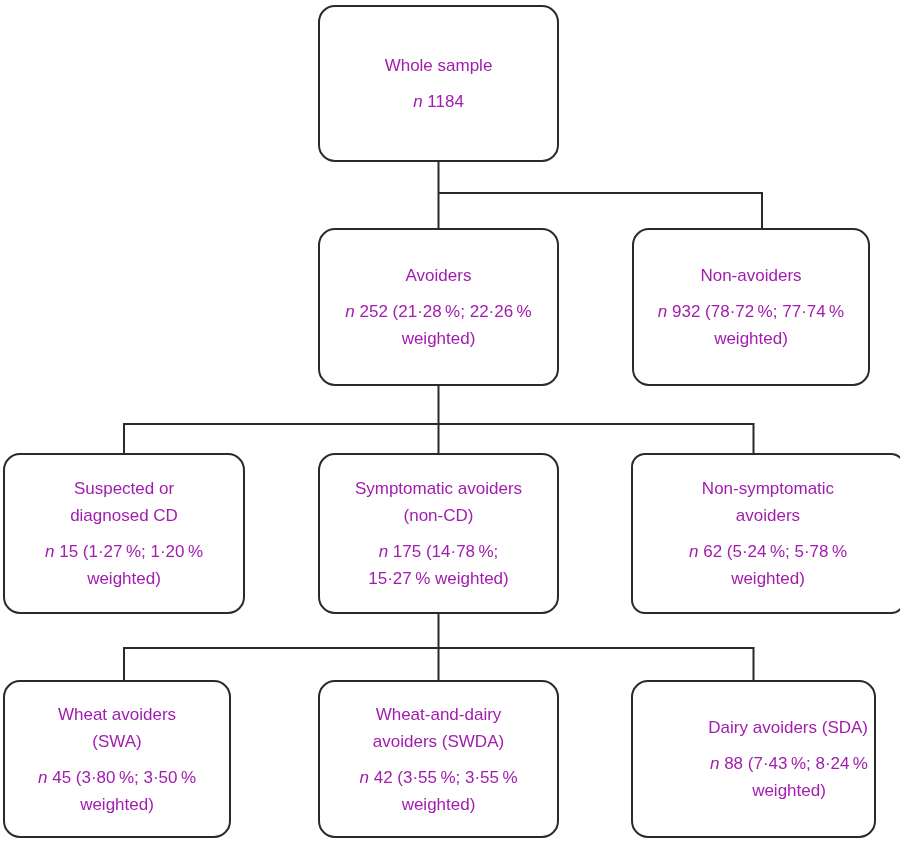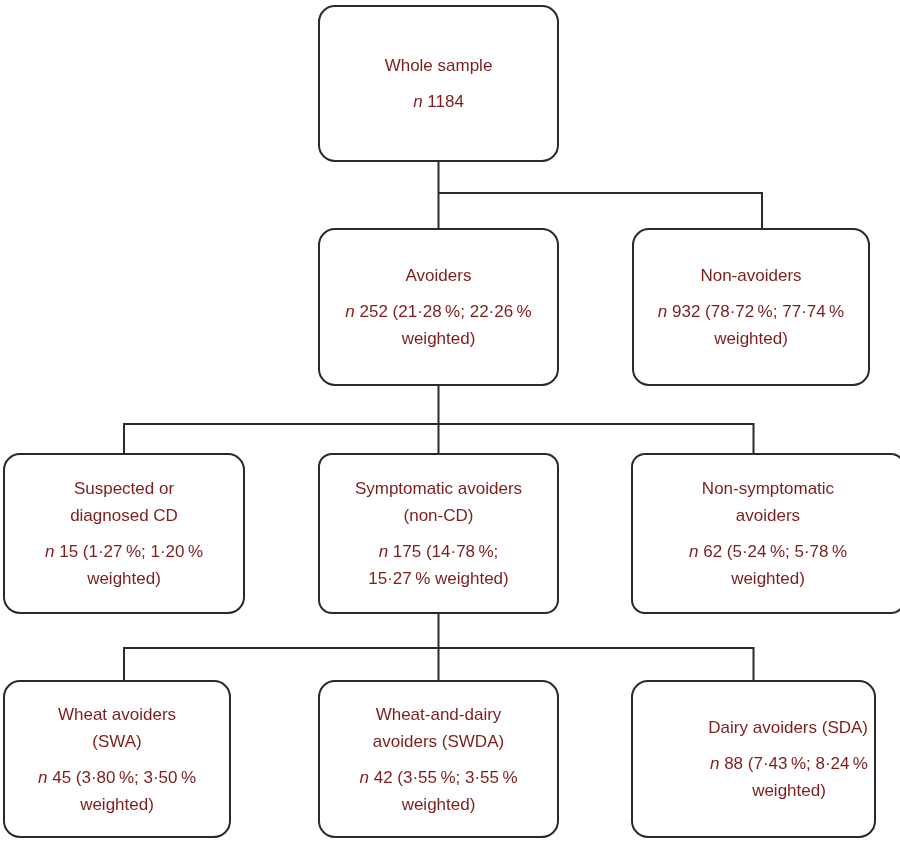--- a/index.html
+++ b/index.html
@@ -6,21 +6,21 @@
     margin: 0;
     padding: 0;
     background: #ffffff;
   }
   .canvas {
     position: relative;
     width: 900px;
     height: 844px;
     background: #ffffff;
     font-family: "Liberation Sans", sans-serif;
-    color: #7f1d1d;
+    color: #a21caf;
     overflow: hidden;
   }
   .connectors {
     position: absolute;
     left: 0;
     top: 0;
     width: 900px;
     height: 844px;
   }
   .connectors path {
@@ -86,21 +86,21 @@
 weighted)</span></p>
   </div>
 
   <div class="node" style="left:3px; top:453px; width:242px; height:161px;">
     <p class="label">Suspected or
 diagnosed CD</p>
     <p class="stat"><i>n</i><span> 15 (1·27 %; 1·20 %
 weighted)</span></p>
   </div>
 
-  <div class="node" style="left:318px; top:453px; width:241px; height:161px;border-radius:14px;">
+  <div class="node" style="left:318px; top:453px; width:241px; height:161px;">
     <p class="label">Symptomatic avoiders
 (non-CD)</p>
     <p class="stat"><i>n</i><span> 175 (14·78 %;
 15·27 % weighted)</span></p>
   </div>
 
   <div class="node" style="left:631px; top:453px; width:274px; height:161px;border-radius:14px;">
     <p class="label">Non-symptomatic
 avoiders</p>
     <p class="stat"><i>n</i><span> 62 (5·24 %; 5·78 %

